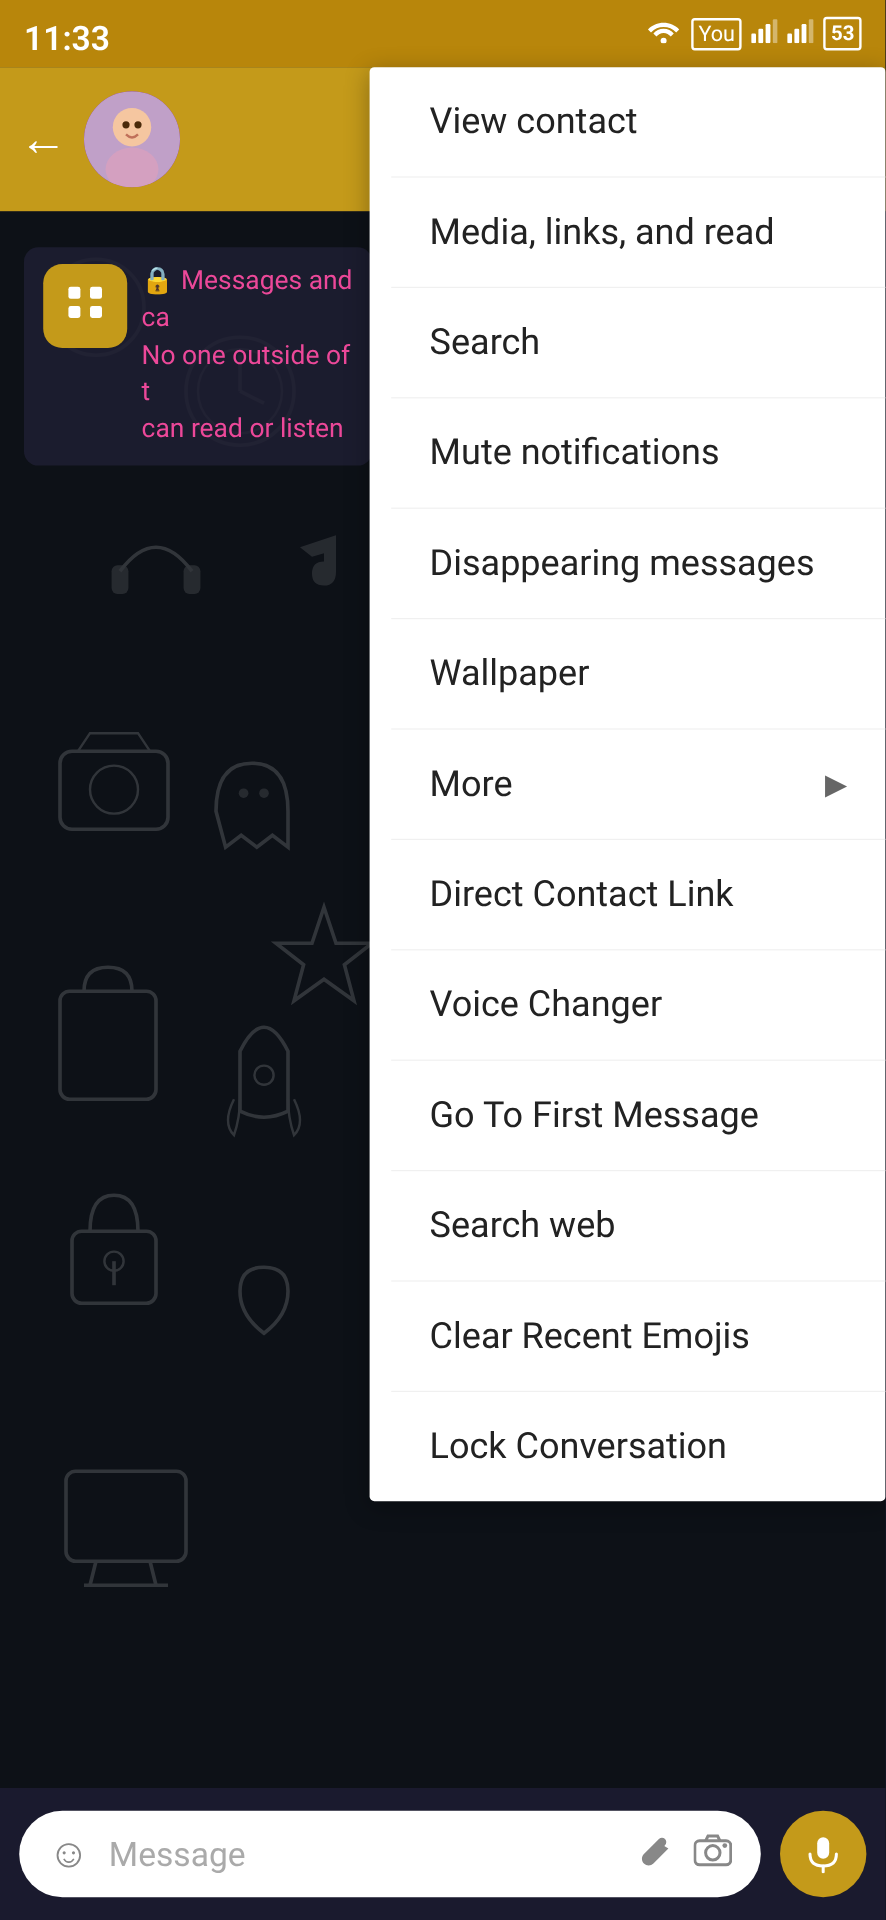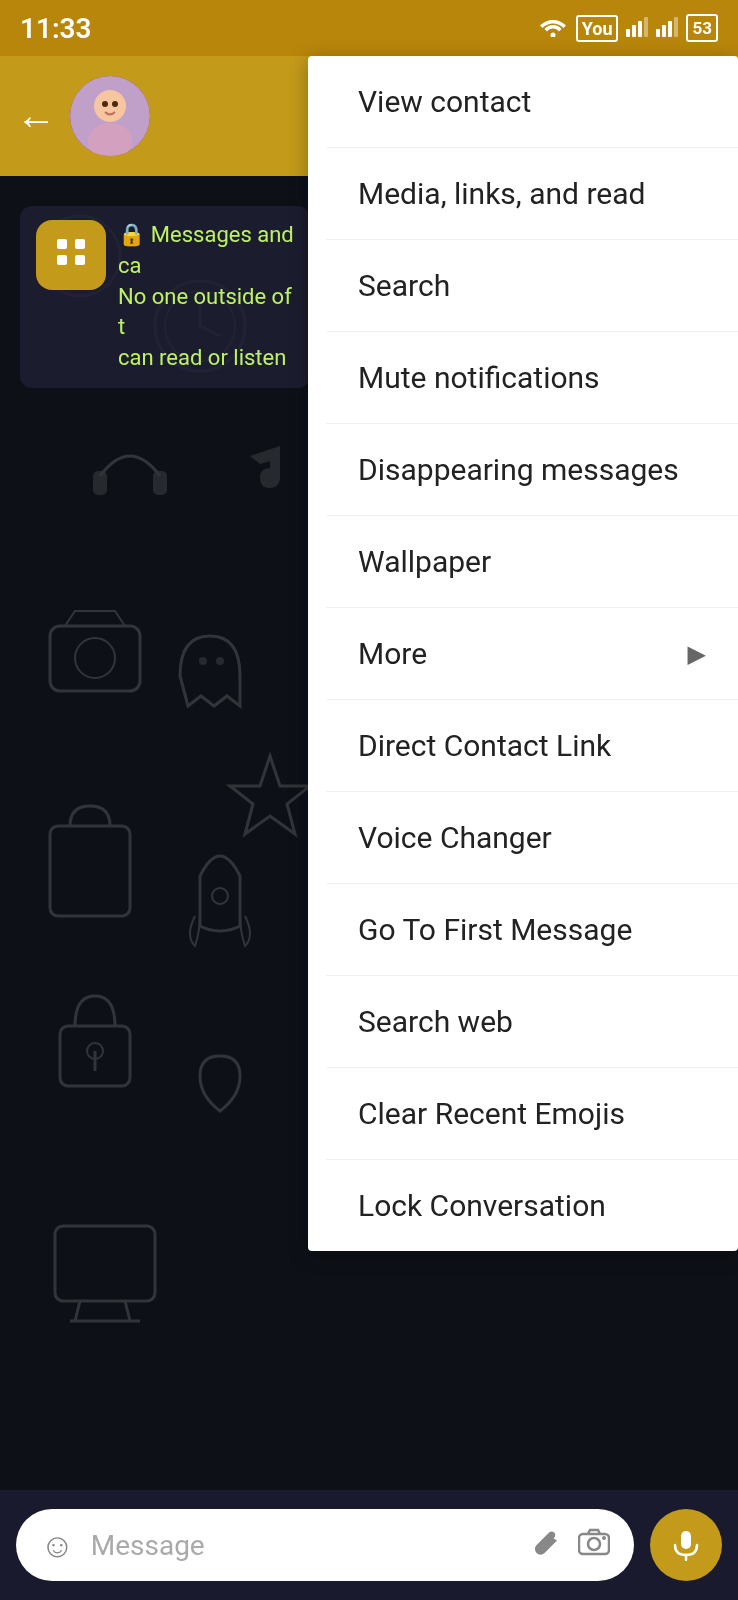--- a/index.html
+++ b/index.html
@@ -16,23 +16,22 @@
 
     
     .status-bar {
       position: absolute;
       top: 0;
       left: 0;
       right: 0;
       height: 56px;
       background: #b8860b;
       display: flex;
-      align-items: center;
       justify-content: space-between;
-      padding: 0 20px;
+      padding: 16px 20px;
       z-index: 100;
     }
 
     .status-time {
       color: #fff;
       font-size: 28px;
       font-weight: 600;
     }
 
     .status-icons {
@@ -119,21 +118,21 @@
       flex-shrink: 0;
     }
 
     .enc-icon svg {
       width: 44px;
       height: 44px;
       fill: #fff;
     }
 
     .enc-text {
-      color: #bef264;
+      color: #ec4899;
       font-size: 22px;
       line-height: 1.4;
     }
 
     
     .input-bar {
       position: absolute;
       bottom: 0;
       left: 0;
       right: 0;
@@ -239,21 +238,21 @@
 <div class="status-bar">
   <span class="status-time">11:33</span>
   <div class="status-icons">
     <span>
       <svg width="30" height="22" viewBox="0 0 30 22" fill="white">
         <path d="M15 5C10 5 5.5 7 2 10.5L4.5 13C7.5 10 11 8.5 15 8.5s7.5 1.5 10.5 4.5L28 10.5C24.5 7 20 5 15 5z"></path>
         <path d="M15 10C11.5 10 8.5 11.5 6.5 14L9 16.5C10.5 14.8 12.6 13.5 15 13.5s4.5 1.3 6 3L23.5 14C21.5 11.5 18.5 10 15 10z"></path>
         <circle cx="15" cy="20" r="2.5"></circle>
       </svg>
     </span>
-    <span style="font-size:18px; color:#fff; border:2px solid #fff; padding:1px 4px; border-radius:3px; font-weight:bold;">You</span>
+    <span style="font-size:18px; color:#fff; border:2px solid #fff; padding:1px 4px; border-radius:3px; font-weight:normal;">You</span>
     <span>
       <svg width="22" height="22" viewBox="0 0 22 22" fill="white">
         <rect x="0" y="14" width="4" height="8" rx="1"></rect>
         <rect x="6" y="10" width="4" height="12" rx="1"></rect>
         <rect x="12" y="6" width="4" height="16" rx="1"></rect>
         <rect x="18" y="2" width="4" height="20" rx="1" opacity="0.4"></rect>
       </svg>
     </span>
     <span>
       <svg width="22" height="22" viewBox="0 0 22 22" fill="white">

